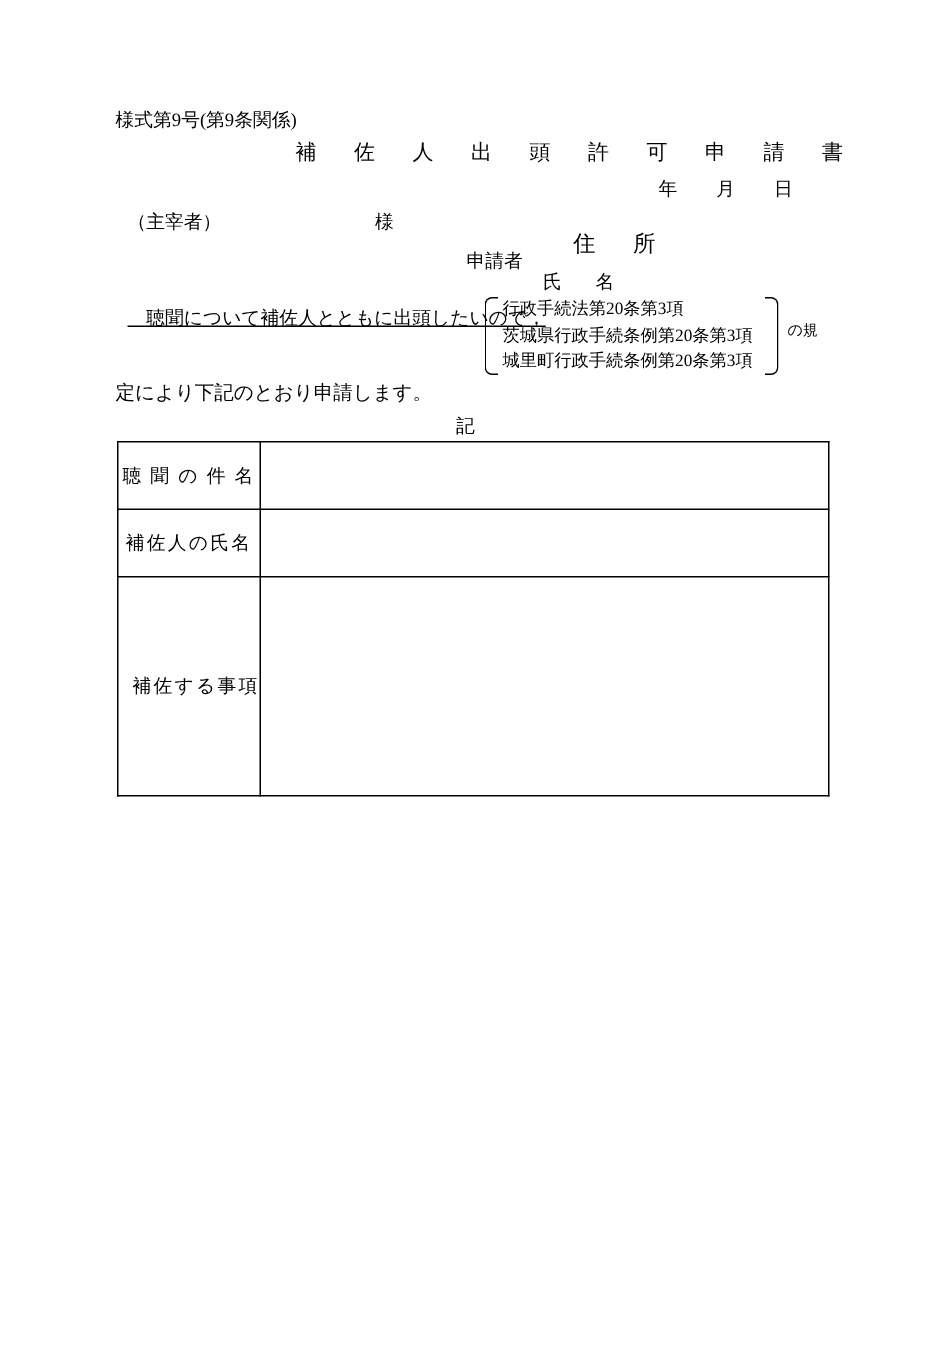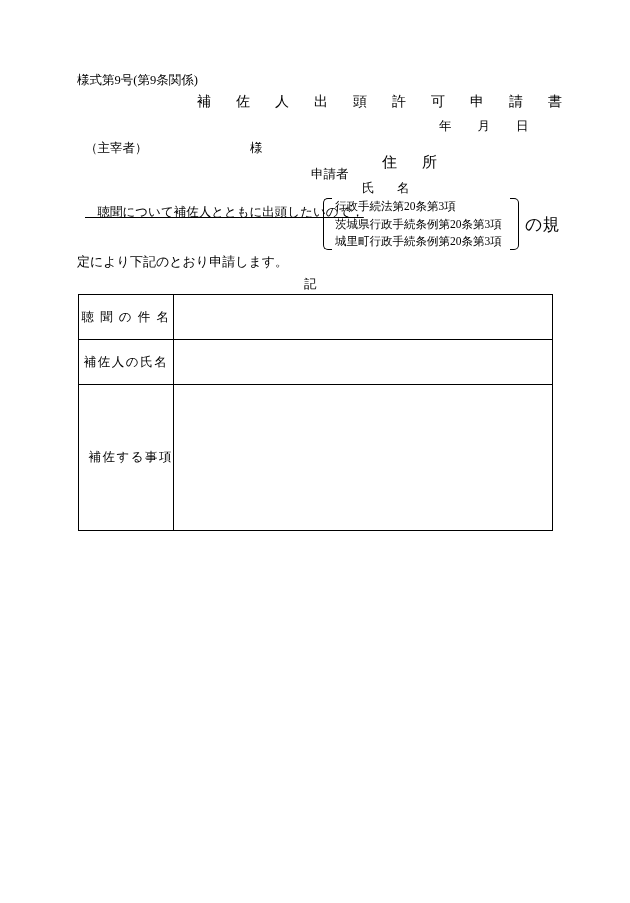--- a/index.html
+++ b/index.html
@@ -137,21 +137,21 @@
     right: 0px;
     border-right: 1px solid #000;
     border-top-right-radius: 5px;
     border-bottom-right-radius: 5px;
   }
 
   .body-tail-right {
     position: absolute;
     left: 524px;
     top: 213px;
-    font-size: 17px;
+    font-size: 10px;
     white-space: nowrap;
   }
   .body-tail {
     position: absolute;
     left: 76px;
     top: 253px;
     font-size: 13px;
     white-space: nowrap;
   }
 

